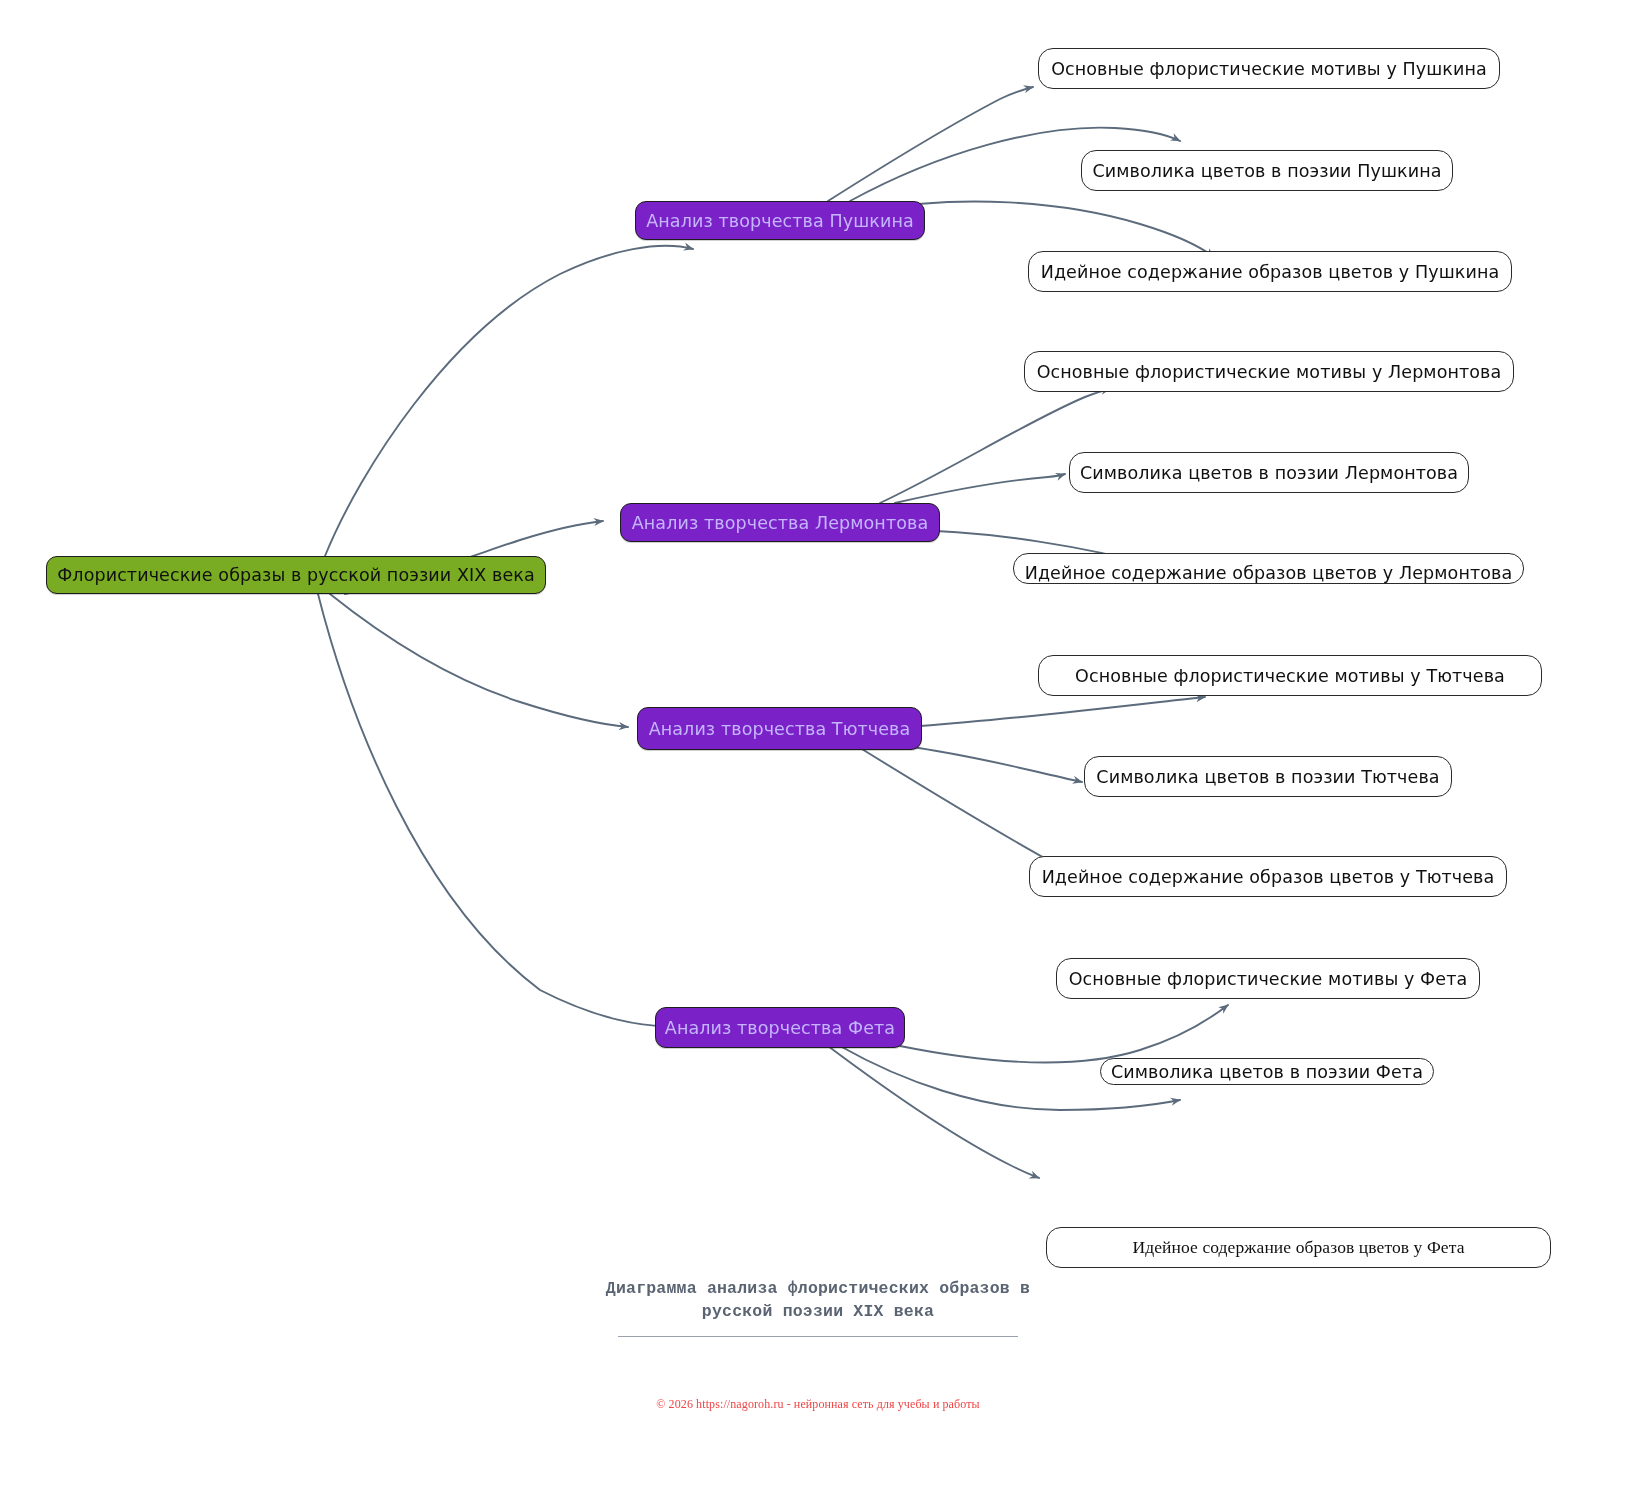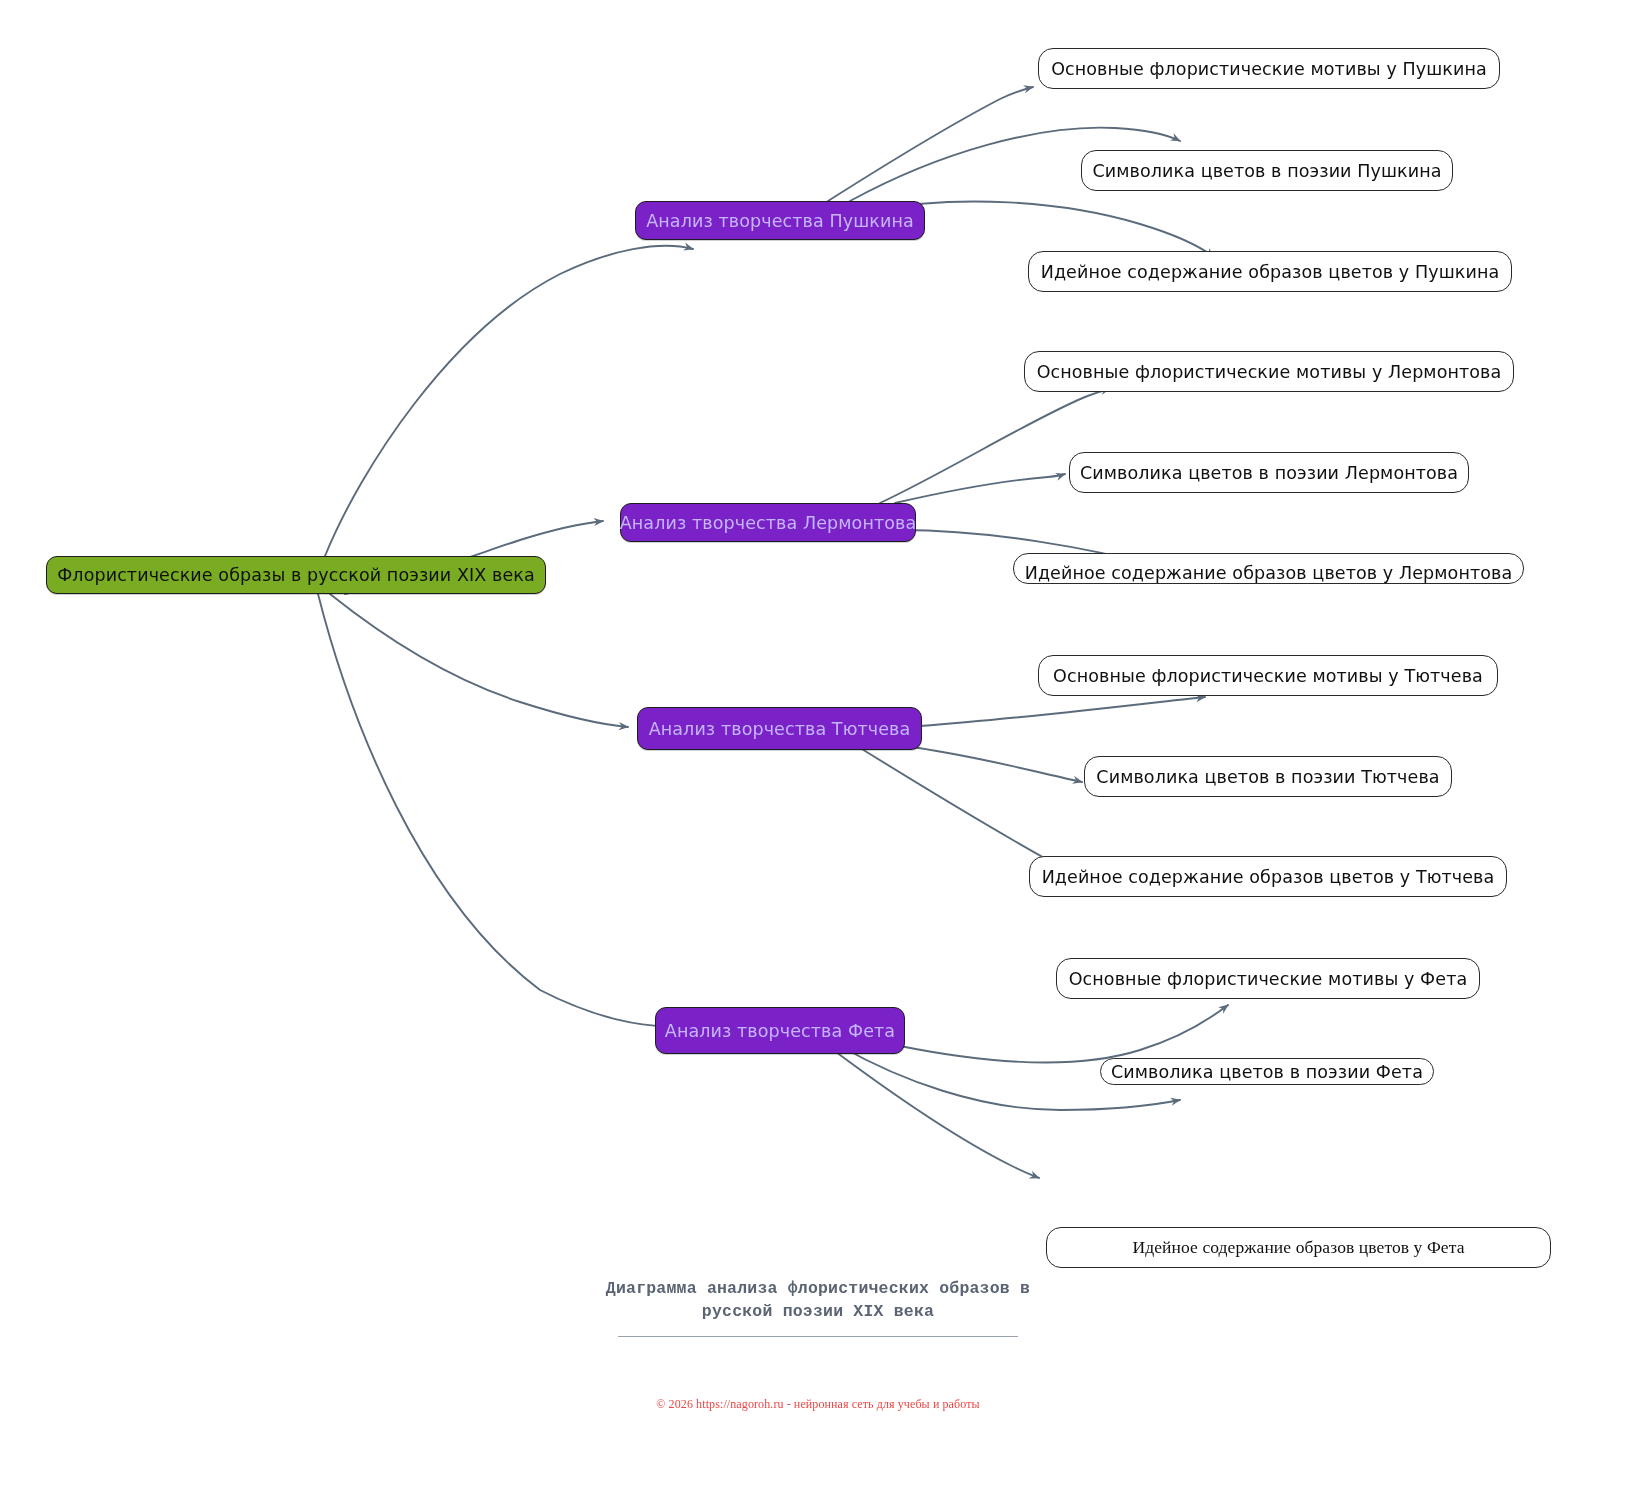--- a/index.html
+++ b/index.html
@@ -132,45 +132,45 @@
       </div>
       <div class="node node-leaf" style="left: 1038px; top: 48px; width: 462px; height: 41px;">
         <span>Основные флористические мотивы у Пушкина</span>
       </div>
       <div class="node node-leaf" style="left: 1081px; top: 150px; width: 372px; height: 41px;">
         <span>Символика цветов в поэзии Пушкина</span>
       </div>
       <div class="node node-leaf" style="left: 1028px; top: 251px; width: 484px; height: 41px;">
         <span>Идейное содержание образов цветов у Пушкина</span>
       </div>
-      <div class="node node-branch" style="left: 620px; top: 503px; width: 296px; height: 39px; background: rgb(122, 34, 200);">
+      <div class="node node-branch" style="left: 620px; top: 503px; width: 320px; height: 39px; background: rgb(122, 34, 200);">
         <span>Анализ творчества Лермонтова</span>
       </div>
       <div class="node node-leaf" style="left: 1024px; top: 351px; width: 490px; height: 41px;">
         <span>Основные флористические мотивы у Лермонтова</span>
       </div>
       <div class="node node-leaf" style="left: 1069px; top: 452px; width: 400px; height: 41px;">
         <span>Символика цветов в поэзии Лермонтова</span>
       </div>
       <div class="node node-leaf" style="left: 1013px; top: 553px; width: 511px; height: 31px; align-items: flex-end;">
         <span>Идейное содержание образов цветов у Лермонтова</span>
       </div>
       <div class="node node-branch" style="left: 637px; top: 707px; width: 285px; height: 43px; background: rgb(122, 34, 200);">
         <span>Анализ творчества Тютчева</span>
       </div>
-      <div class="node node-leaf" style="left: 1038px; top: 655px; width: 460px; height: 41px;">
+      <div class="node node-leaf" style="left: 1038px; top: 655px; width: 504px; height: 41px;">
         <span>Основные флористические мотивы у Тютчева</span>
       </div>
       <div class="node node-leaf" style="left: 1084px; top: 756px; width: 368px; height: 41px;">
         <span>Символика цветов в поэзии Тютчева</span>
       </div>
       <div class="node node-leaf" style="left: 1029px; top: 856px; width: 478px; height: 41px;">
         <span>Идейное содержание образов цветов у Тютчева</span>
       </div>
-      <div class="node node-branch" style="left: 655px; top: 1007px; width: 250px; height: 47px; background: rgb(122, 34, 200);">
+      <div class="node node-branch" style="left: 655px; top: 1007px; width: 250px; height: 41px; background: rgb(122, 34, 200);">
         <span>Анализ творчества Фета</span>
       </div>
       <div class="node node-leaf" style="left: 1056px; top: 958px; width: 424px; height: 41px;">
         <span>Основные флористические мотивы у Фета</span>
       </div>
       <div class="node node-leaf" style="left: 1100px; top: 1058px; width: 334px; height: 27px;">
         <span>Символика цветов в поэзии Фета</span>
       </div>
       <div class="node node-leaf" style="left: 1046px; top: 1227px; width: 505px; height: 41px; font-family: Liberation Serif, serif;">
         <span>Идейное содержание образов цветов у Фета</span>

